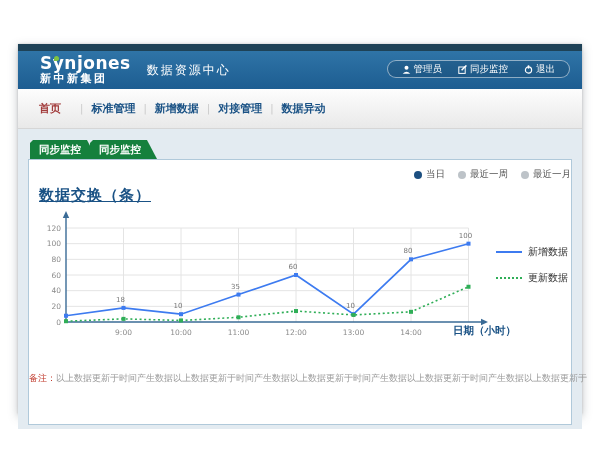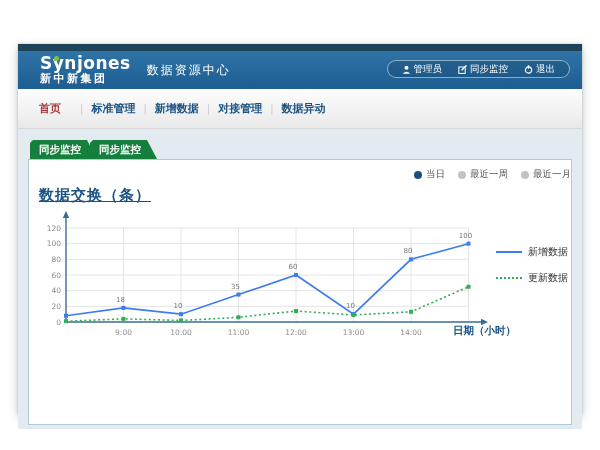--- a/index.html
+++ b/index.html
@@ -209,17 +209,20 @@
             <div class="legend-item">
               <span class="legend-line" style="border-top-color:#3d7bf0"></span>
               <span>新增数据</span>
             </div>
             <div class="legend-item">
               <span class="legend-line dotted" style="border-top-color:#2fae57"></span>
               <span>更新数据</span>
             </div>
           </div>
 
+        <div class="note">
+          <span class="note-prefix">备注：</span><span>以上数据更新于时间产生数据以上数据更新于时间产生数据以上数据更新于时间产生数据以上数据更新于时间产生数据以上数据更新于</span>
+        </div>
       </div>
     </div>
 
   </div>
 </div>
 
 </body></html>

